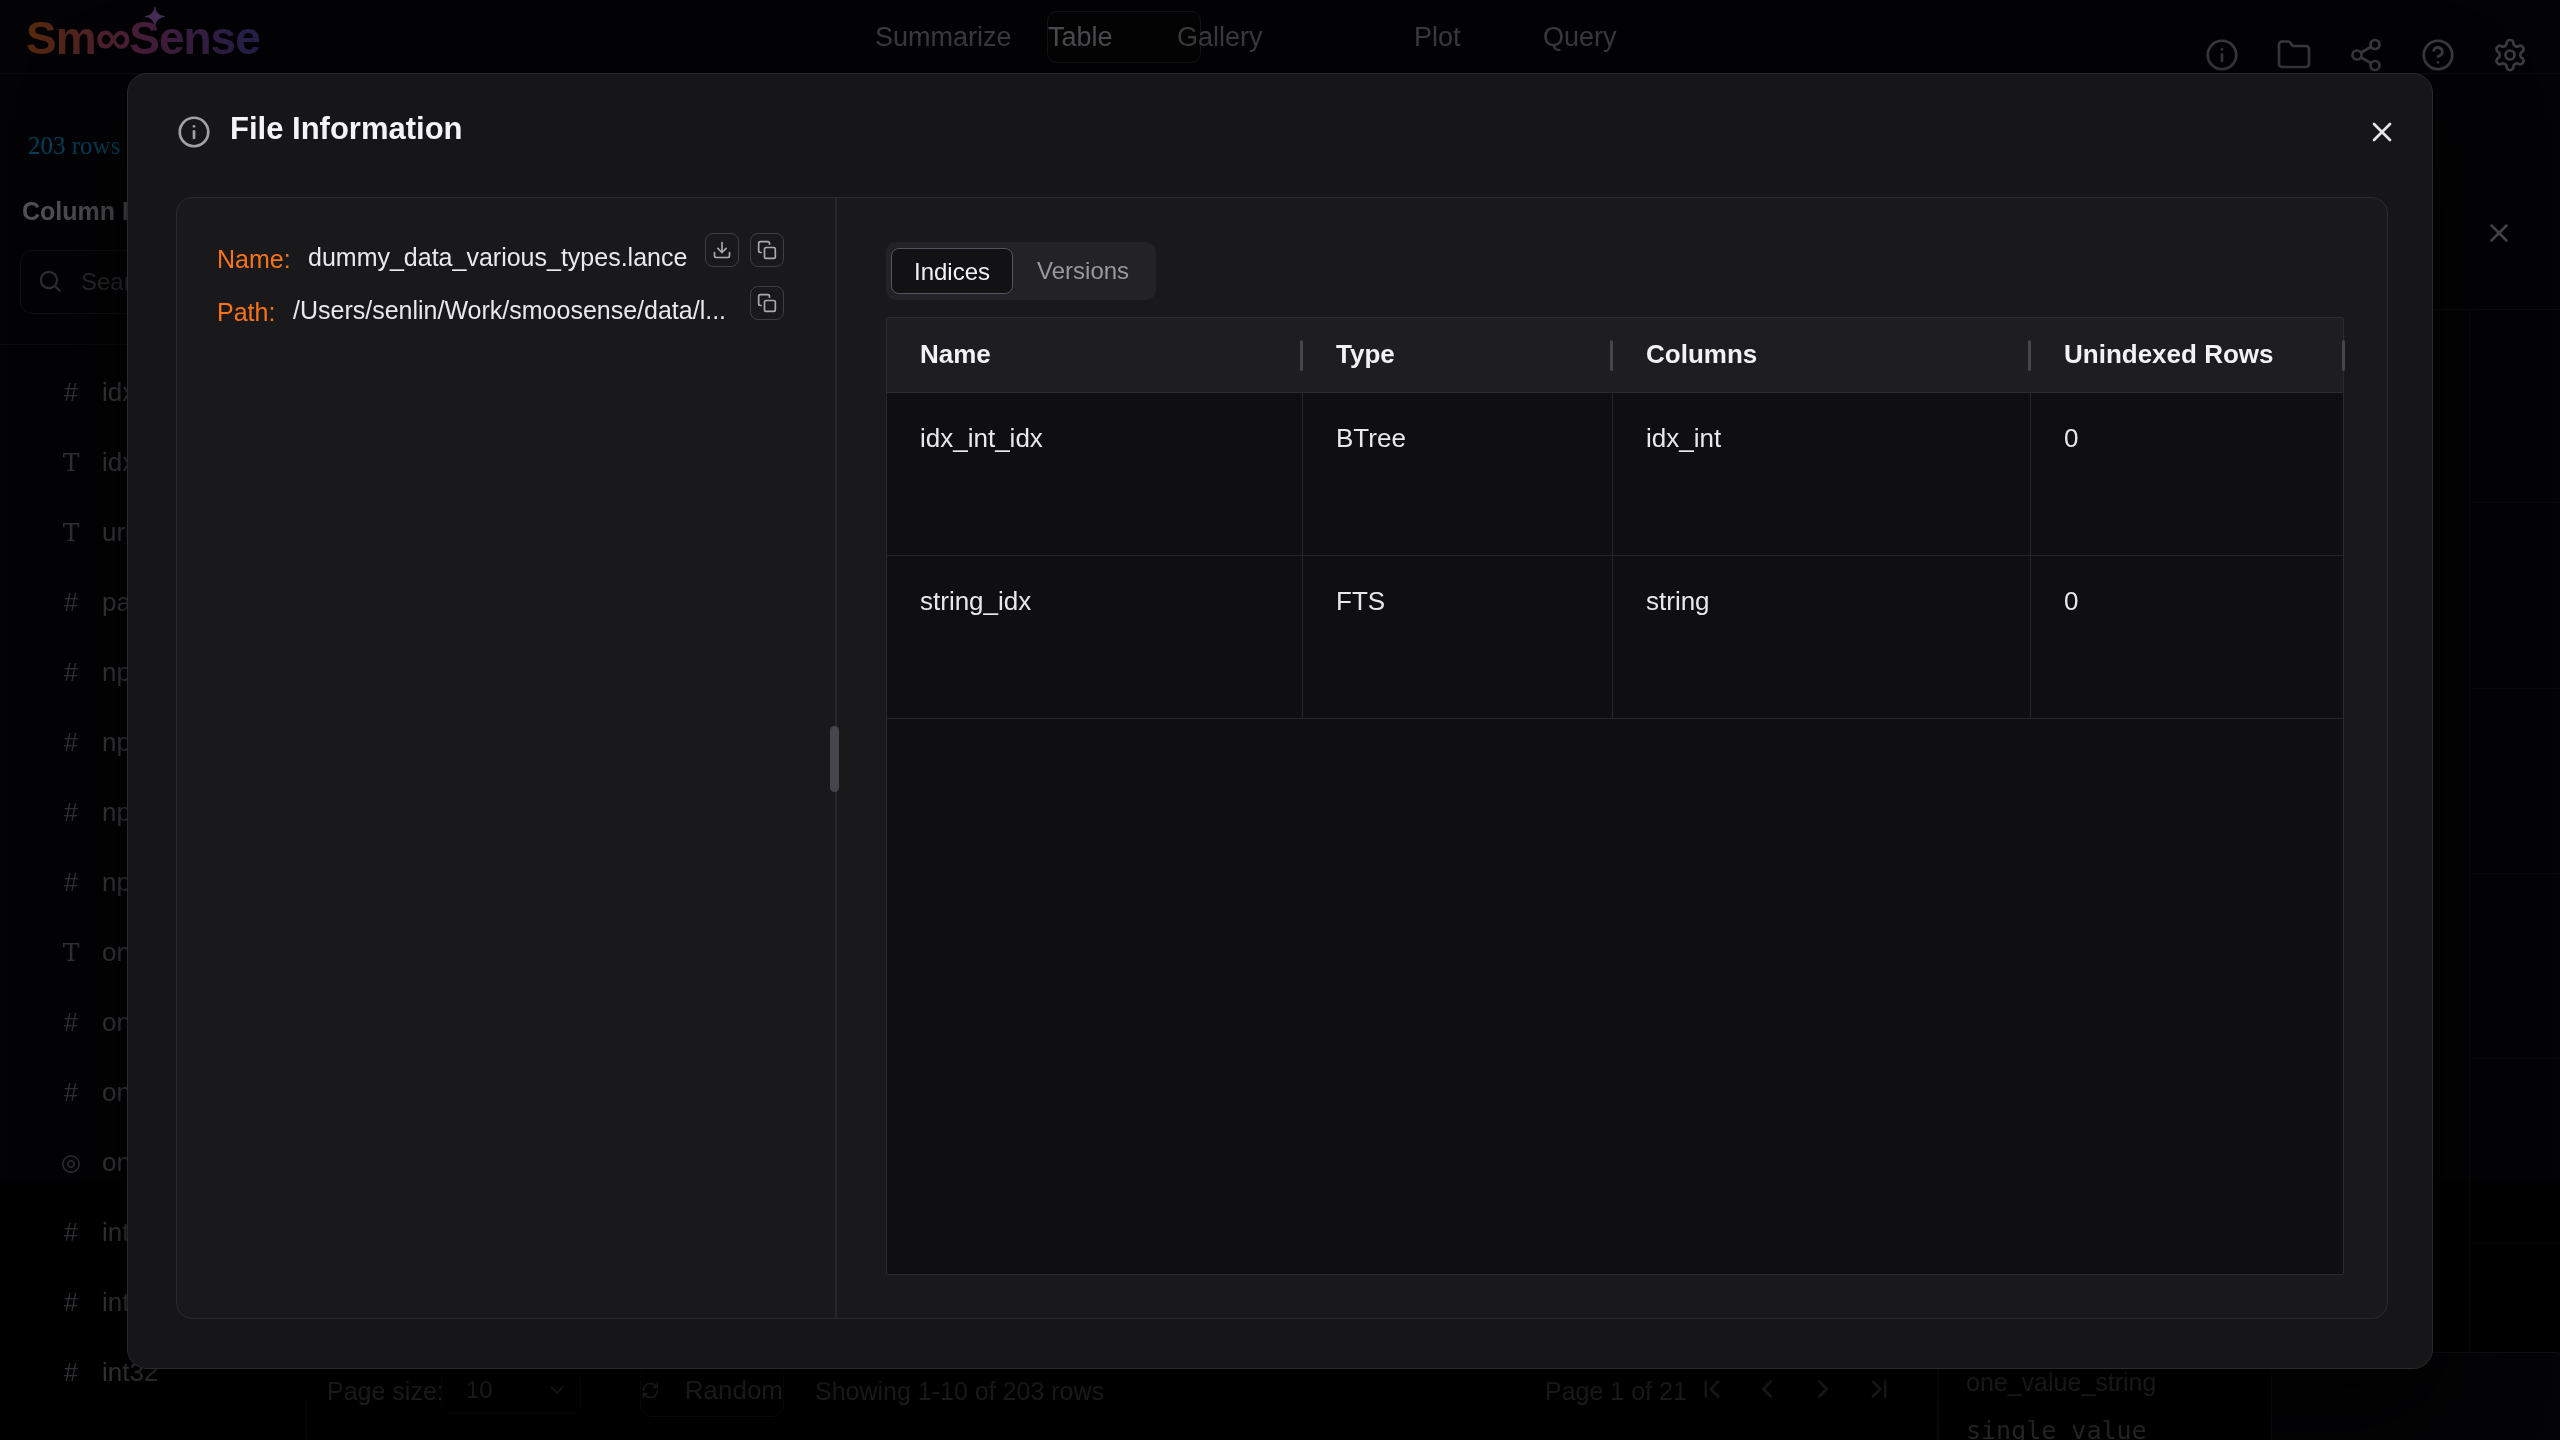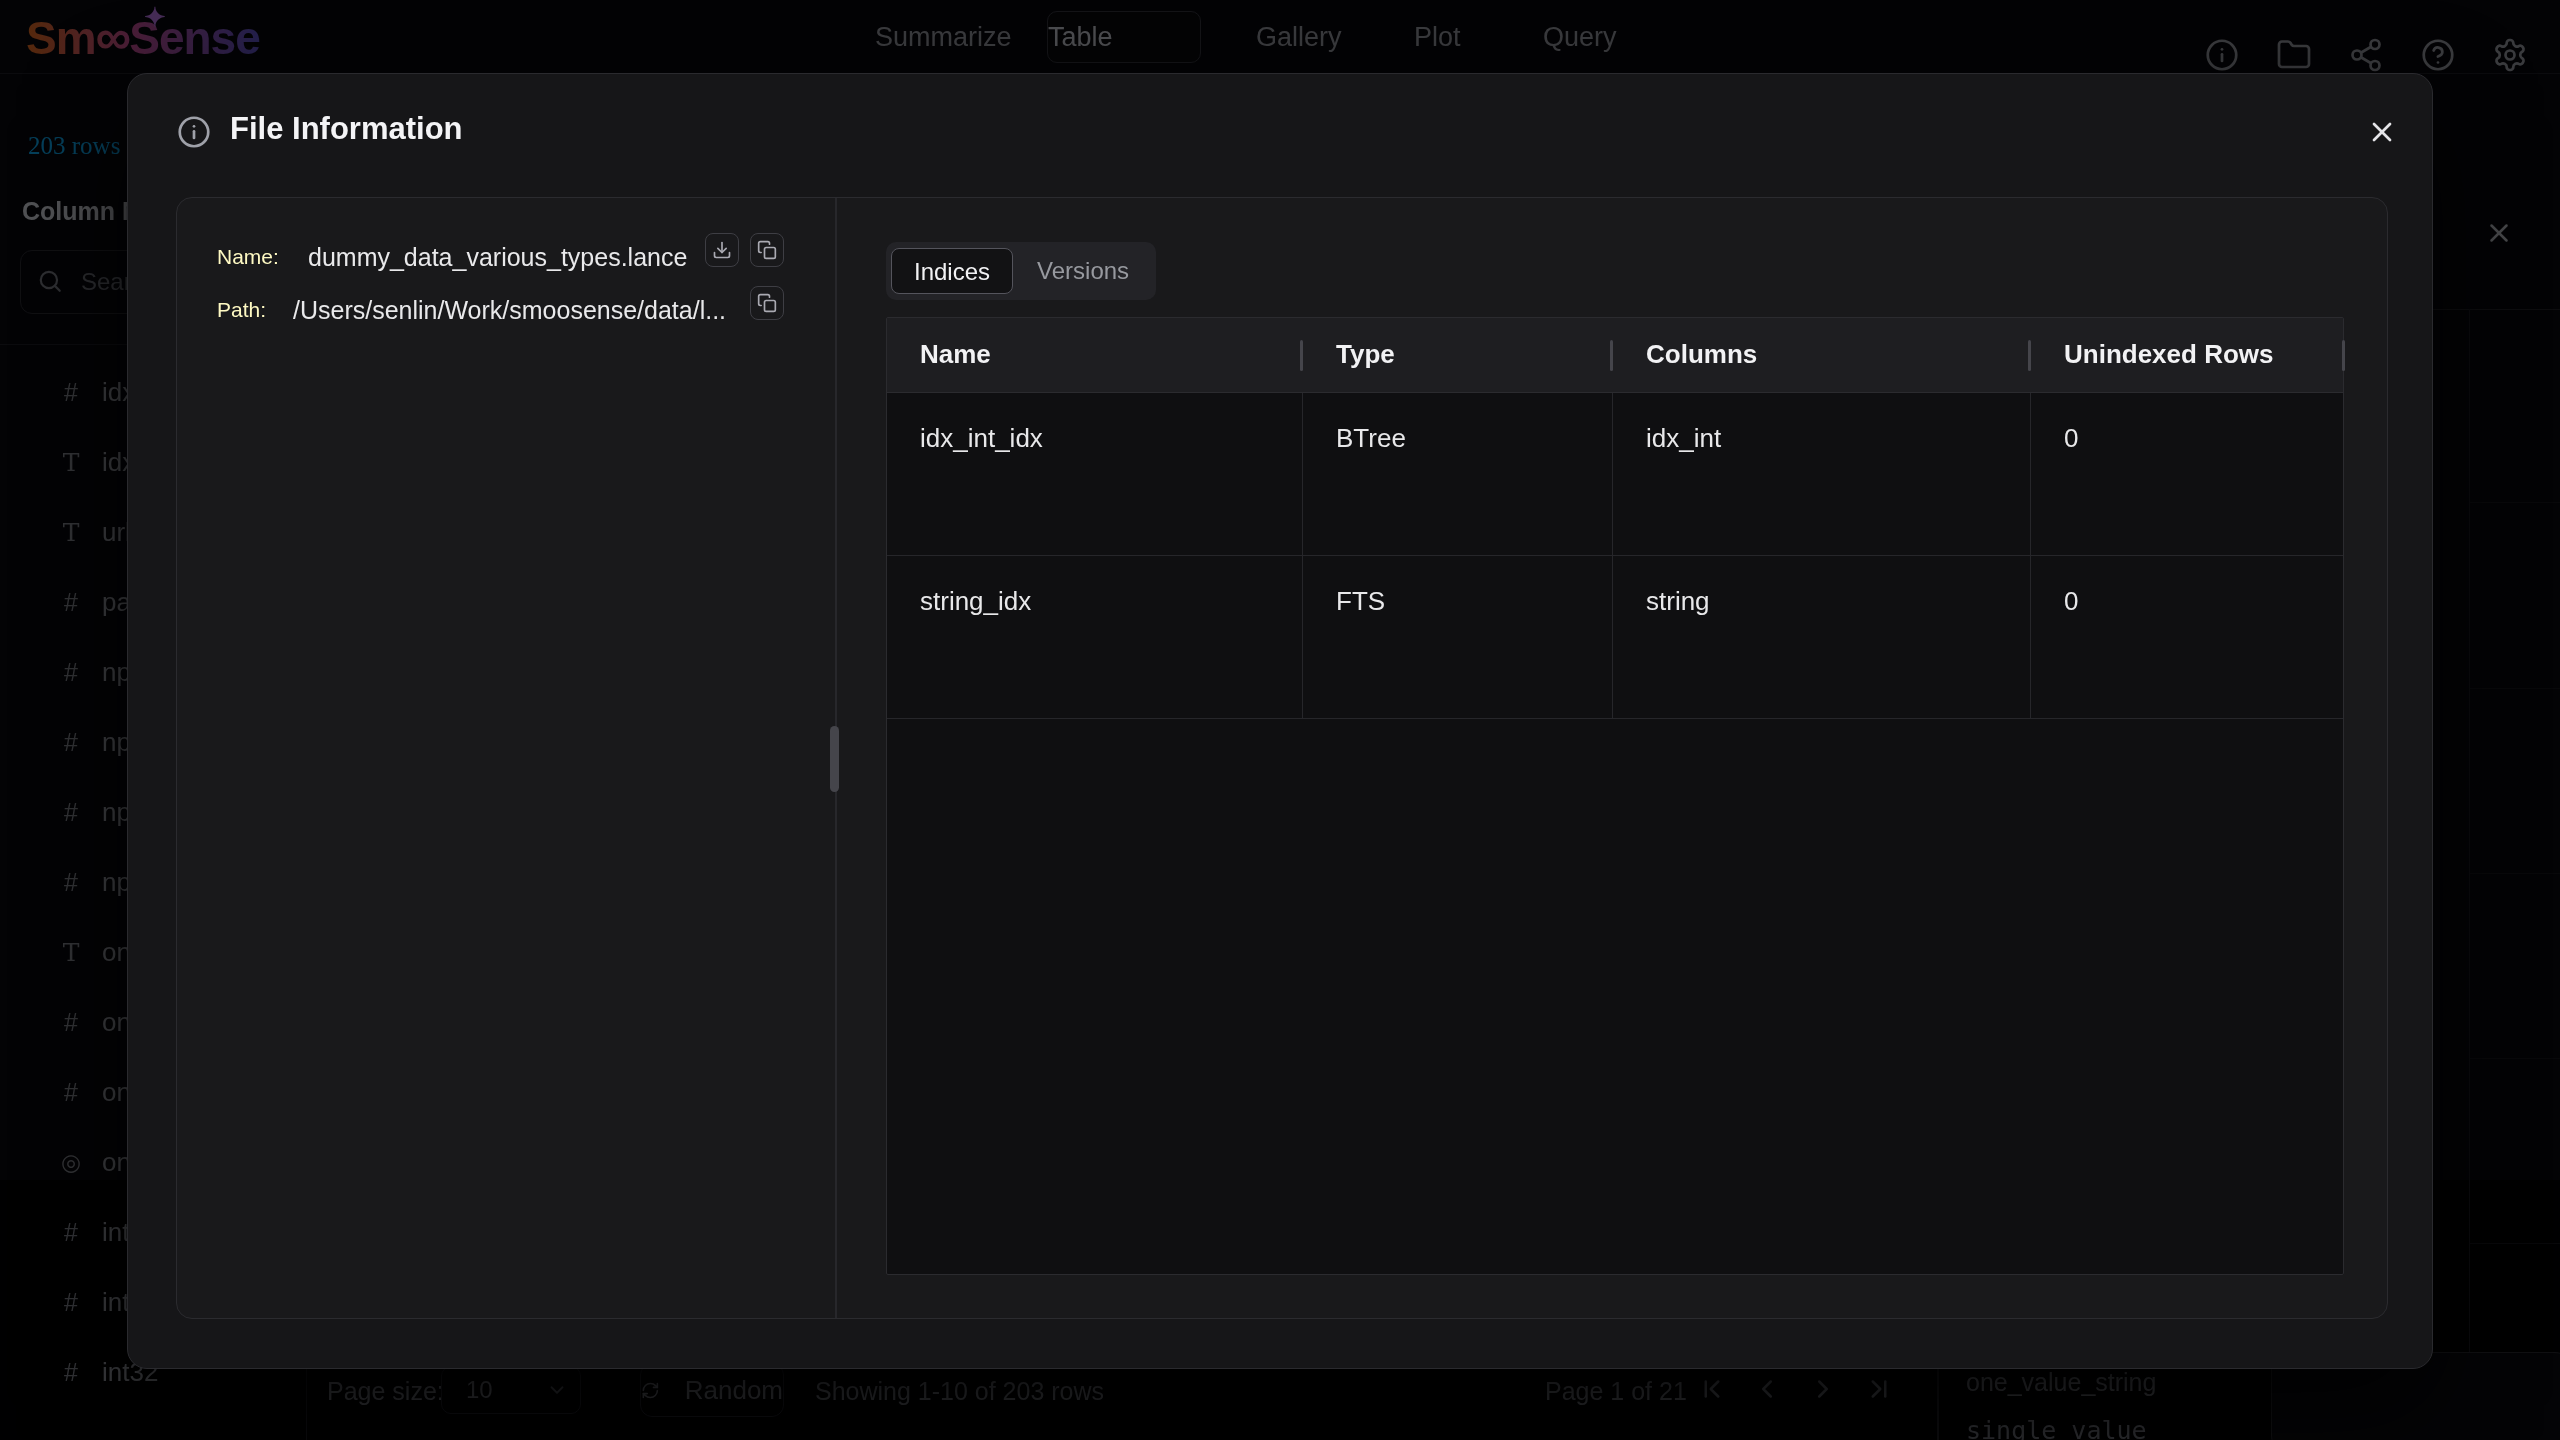--- a/index.html
+++ b/index.html
@@ -74,21 +74,21 @@
     border:1px solid #2a2a2e;border-radius:20px;box-sizing:border-box;z-index:20;
     box-shadow:0 40px 100px rgba(0,0,0,0.8);}
   .m-info-icon{position:absolute;left:48px;top:40px;width:36px;height:36px;color:#9fa1a9;}
   .m-info-icon svg{width:36px;height:36px;}
   .m-title{position:absolute;left:102px;top:37px;font-size:31px;font-weight:600;color:#f4f4f6;}
   .m-close{position:absolute;left:2238px;top:42px;width:32px;height:32px;color:#e5e5e8;cursor:pointer;}
   .m-close svg{width:32px;height:32px;}
   .m-body{position:absolute;left:48px;top:123px;width:2212px;height:1122px;background:#19191b;
     border:1px solid #2b2b2f;border-radius:16px;box-sizing:border-box;overflow:hidden;}
 
-  .f-label{position:absolute;font-size:21px;color:#fef9c3;}
+  .f-label{position:absolute;font-size:25px;color:#f97316;}
   .f-value{position:absolute;font-size:25px;color:#e9e9eb;white-space:nowrap;}
   .mini-btn{position:absolute;width:34px;height:34px;border:1.5px solid #3e3e44;border-radius:8px;
     box-sizing:border-box;display:flex;align-items:center;justify-content:center;color:#aaaab2;cursor:pointer;}
   .mini-btn svg{width:20px;height:20px;}
 
   .v-divider{position:absolute;left:658px;top:0;width:2px;height:100%;background:#27272b;}
   .v-thumb{position:absolute;left:653px;top:528px;width:9px;height:66px;background:#45454b;
     border-radius:5px;cursor:row-resize;}
 
   .tabs{position:absolute;left:709px;top:44px;height:58px;background:#232327;border-radius:10px;
@@ -116,21 +116,21 @@
 
 <div class="screen">
 
   <div class="topnav">
     <div class="logo">
       <span>Sm</span><span class="inf">∞</span><span>Sense</span>
       <span class="sparkle">✦</span>
     </div>
     <div class="nav-tab" style="left:875px">Summarize</div>
     <div class="nav-tab-box">Table</div>
-    <div class="nav-tab" style="left:1256px">Gallery</div>
+    <div class="nav-tab" style="left:1177px">Gallery</div>
     <div class="nav-tab" style="left:1414px">Plot</div>
     <div class="nav-tab" style="left:1543px">Query</div>
 
     <div class="hicon" style="left:2204px">
       <svg viewBox="0 0 24 24" fill="none" stroke="currentColor" stroke-width="1.8" stroke-linecap="round">
           <circle cx="12" cy="12" r="9.5"></circle>
           <path d="M12 16v-4.5"></path>
           <path d="M12 8.2h.01"></path>
         </svg>
     </div>

